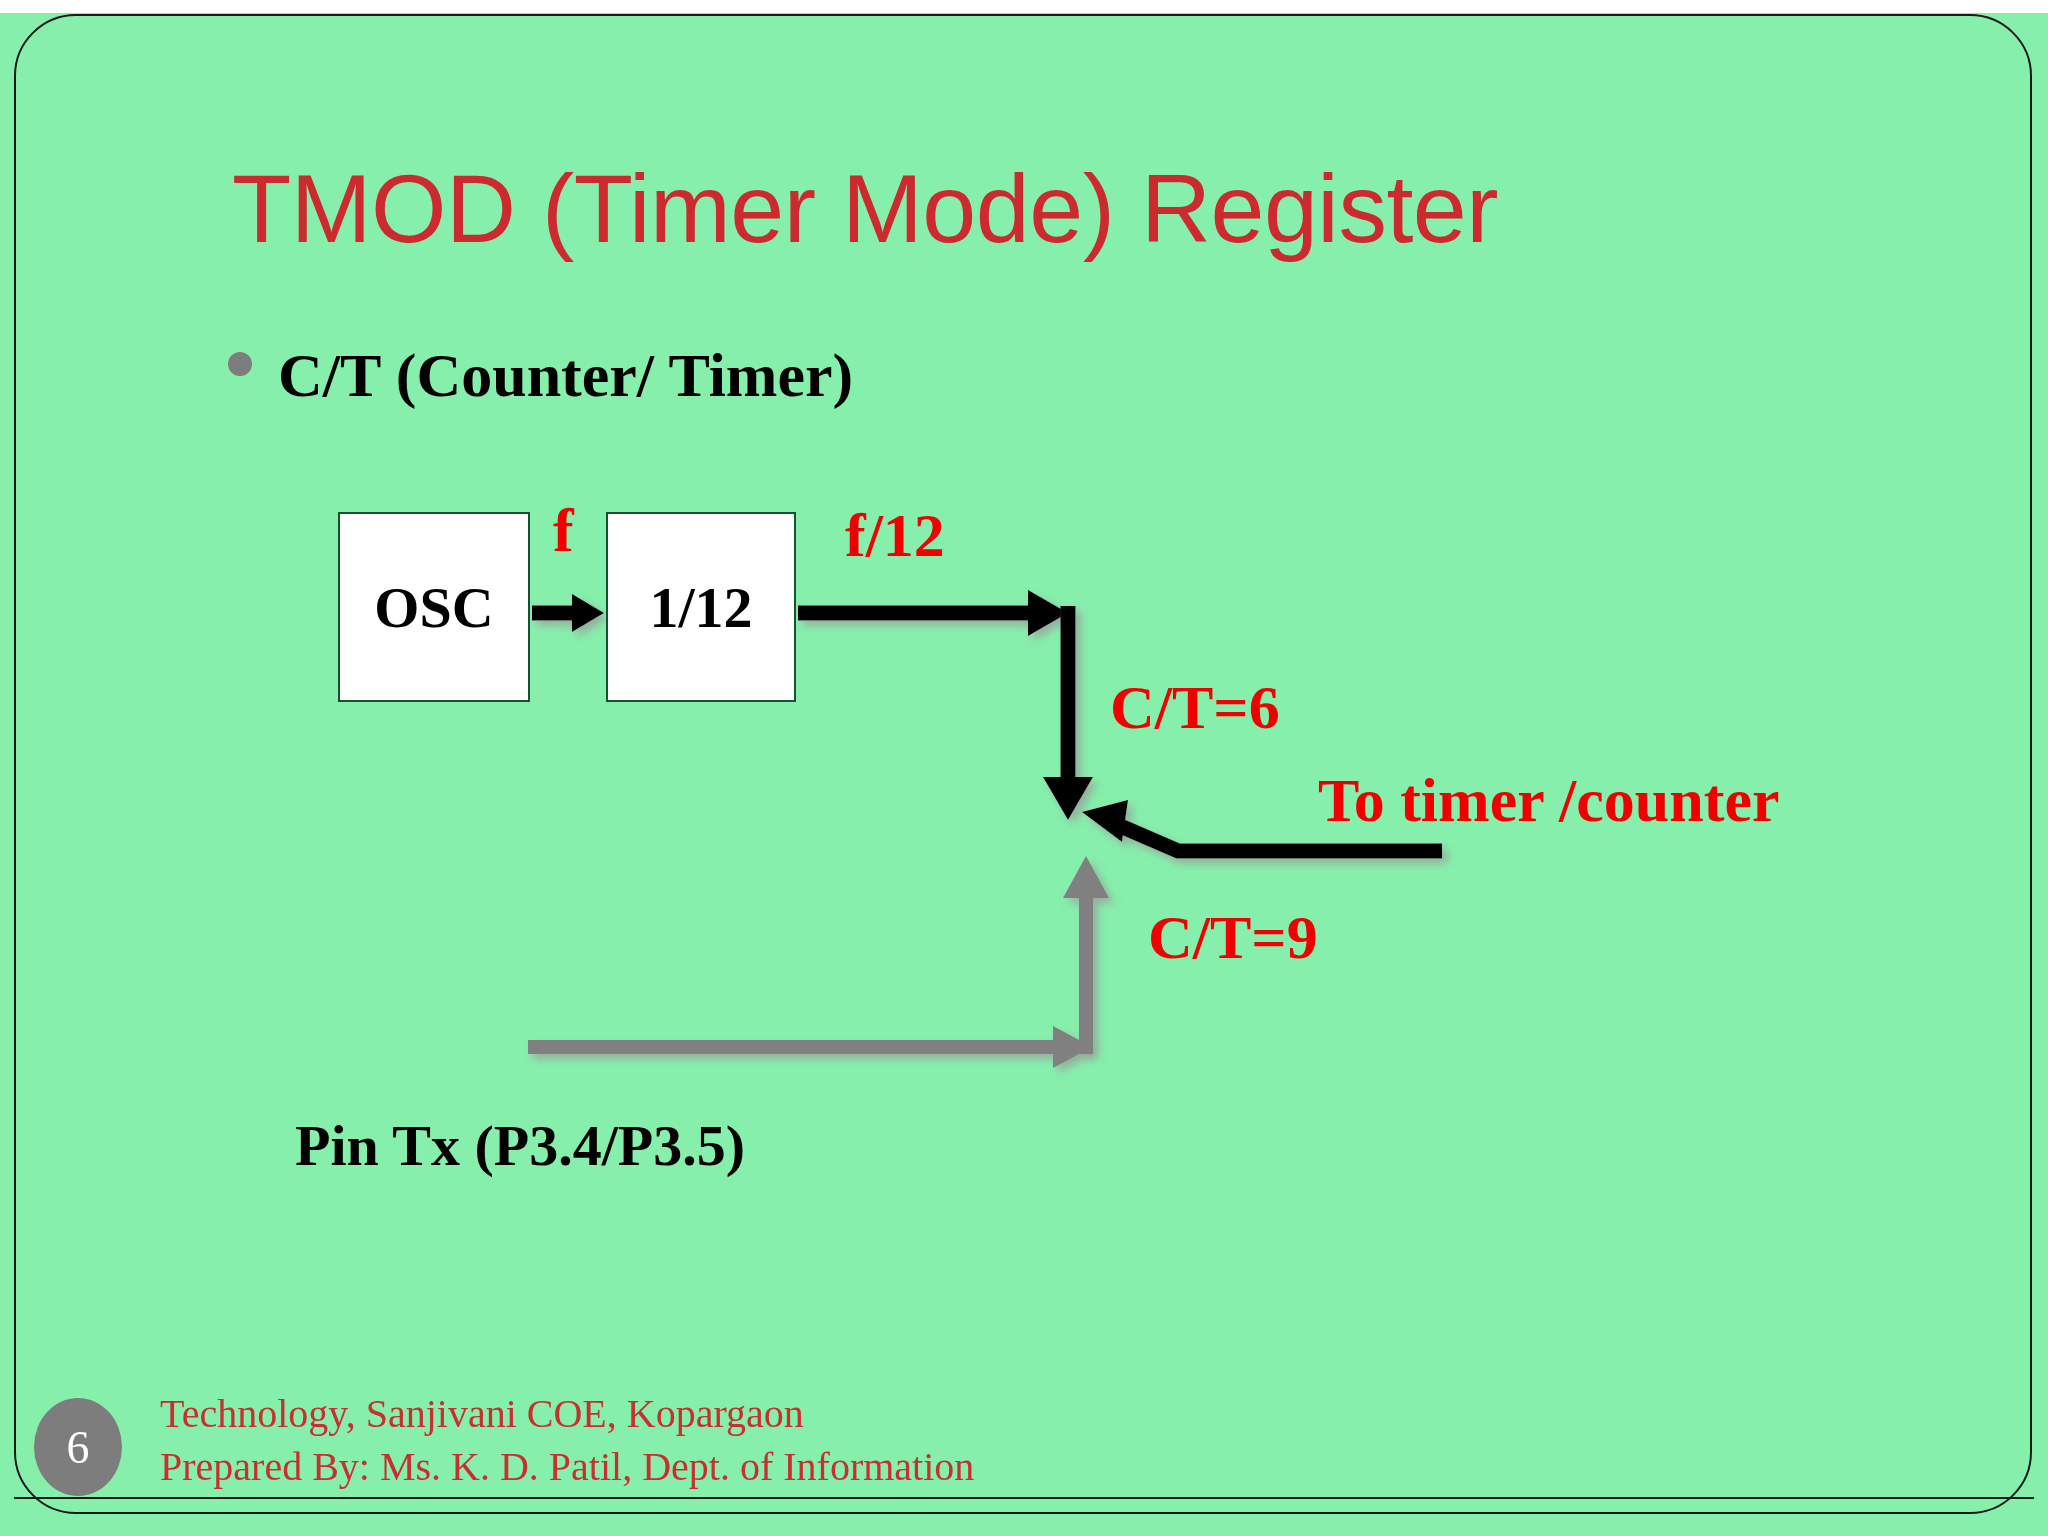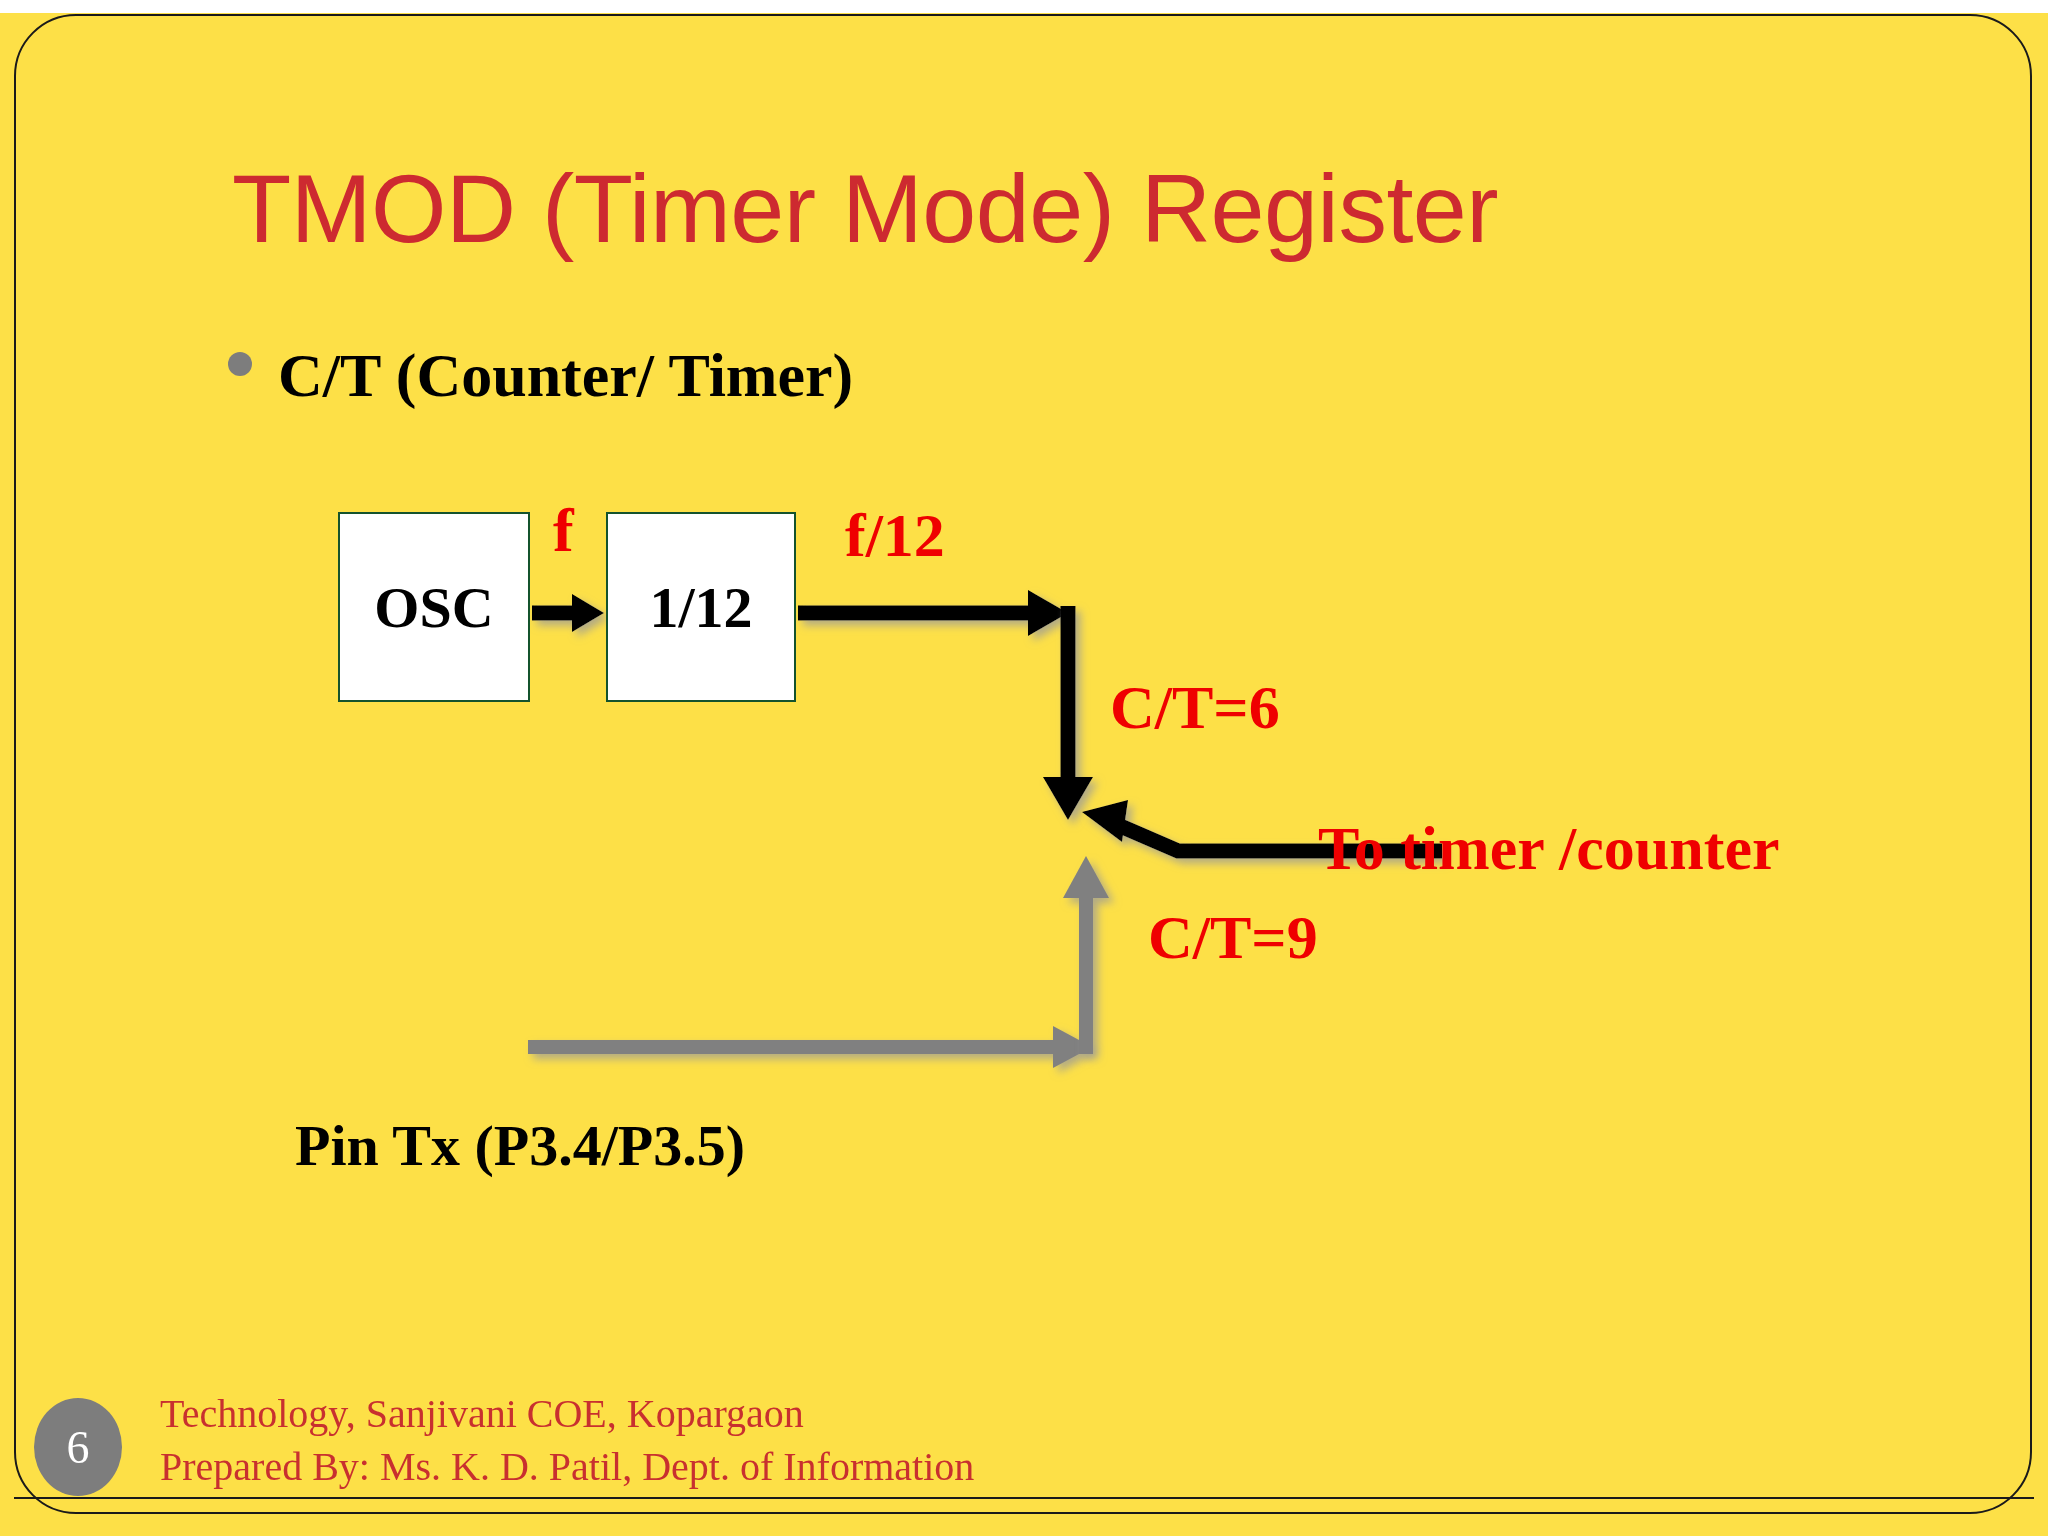--- a/index.html
+++ b/index.html
@@ -4,21 +4,21 @@
 <style>
   html, body {
     margin: 0;
     padding: 0;
     background: #ffffff;
   }
   #slide {
     position: relative;
     width: 2048px;
     height: 1536px;
-    background: #fde047;
+    background: #86efac;
     overflow: hidden;
     font-family: "Liberation Serif", "DejaVu Serif", serif;
   }
 
   
   #slide-frame {
     position: absolute;
     left: 14px;
     top: 14px;
     width: 2018px;
@@ -107,21 +107,21 @@
     position: absolute;
     font-family: "Liberation Serif", "DejaVu Serif", serif;
     font-weight: bold;
     color: #ef0000;
     white-space: nowrap;
   }
   #label-f      { left: 553px;  top: 495px;  font-size: 62px; }
   #label-f12    { left: 845px;  top: 500px;  font-size: 62px; }
   #label-ct0    { left: 1110px; top: 672px;  font-size: 62px; }
   #label-ct1    { left: 1148px; top: 902px;  font-size: 62px; }
-  #label-totc   { left: 1318px; top: 765px;  font-size: 62px; margin-top: 48px; }
+  #label-totc   { left: 1318px; top: 765px;  font-size: 62px; }
 
   #label-pin {
     position: absolute;
     left: 295px;
     top: 1112px;
     font-family: "Liberation Serif", "DejaVu Serif", serif;
     font-weight: bold;
     font-size: 58px;
     color: #000000;
     white-space: nowrap;

